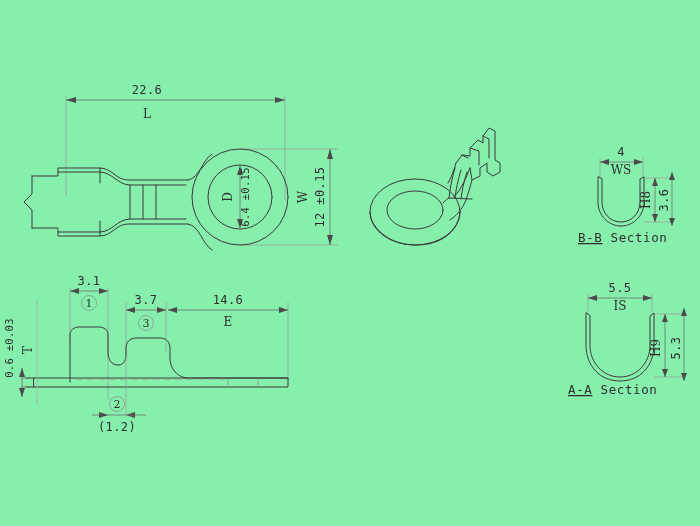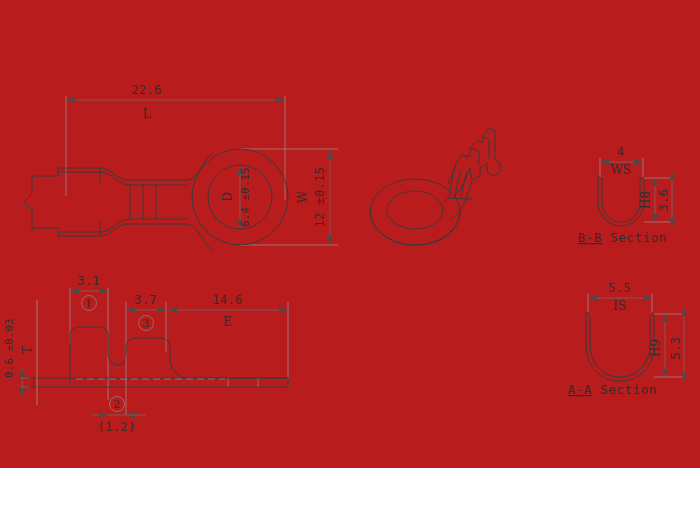--- a/index.html
+++ b/index.html
@@ -7,22 +7,22 @@
     margin: 0;
     padding: 0;
     background: #ffffff;
   }
   body {
     font-family: "DejaVu Sans Mono", "Liberation Mono", monospace;
   }
   #drawing-root {
     position: relative;
     width: 700px;
-    height: 468px;
-    background: #b91c1c;
+    height: 526px;
+    background: #86efac;
     overflow: hidden;
   }
   svg.sheet {
     position: absolute;
     left: 0;
     top: 0;
     width: 700px;
     height: 526px;
     display: block;
   }

